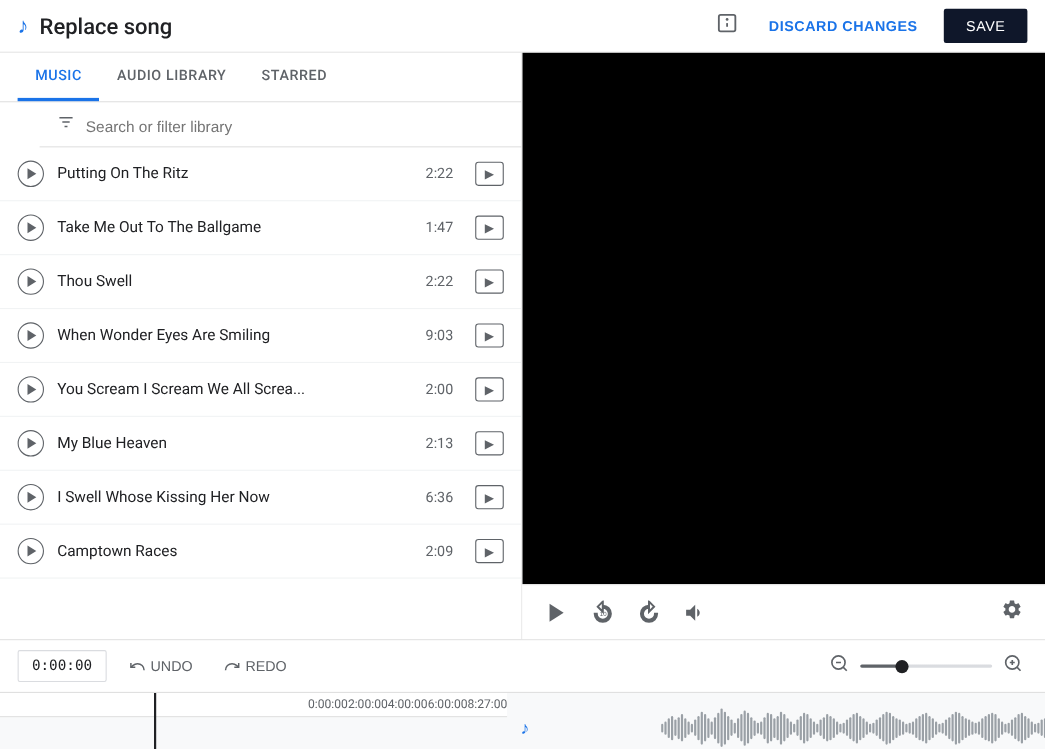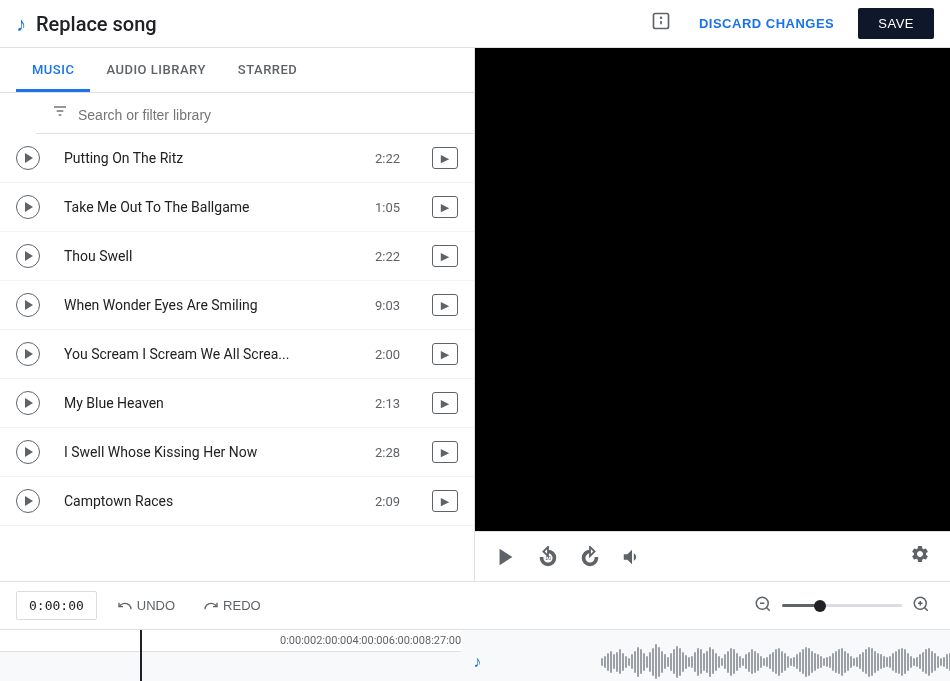--- a/index.html
+++ b/index.html
@@ -123,21 +123,21 @@
     
     .song-list {
       flex: 1;
       overflow-y: auto;
     }
     .song-item {
       display: flex;
       align-items: center;
       padding: 12px 16px;
       border-bottom: 1px solid #f1f3f4;
-      gap: 24px;
+      gap: 12px;
     }
     .play-btn-circle {
       width: 24px;
       height: 24px;
       border: 1.5px solid #5f6368;
       border-radius: 50%;
       display: flex;
       align-items: center;
       justify-content: center;
       cursor: pointer;
@@ -398,21 +398,21 @@
       <span class="song-duration">2:22</span>
       <div class="song-action-btn">
         <span class="arrow-right-icon">▶</span>
       </div>
     </div>
         <div class="song-item">
       <div class="play-btn-circle">
         <div class="play-triangle"></div>
       </div>
       <span class="song-name">Take Me Out To The Ballgame</span>
-      <span class="song-duration">1:05</span>
+      <span class="song-duration">1:47</span>
       <div class="song-action-btn">
         <span class="arrow-right-icon">▶</span>
       </div>
     </div>
         <div class="song-item">
       <div class="play-btn-circle">
         <div class="play-triangle"></div>
       </div>
       <span class="song-name">Thou Swell</span>
       <span class="song-duration">2:22</span>
@@ -448,21 +448,21 @@
       <span class="song-duration">2:13</span>
       <div class="song-action-btn">
         <span class="arrow-right-icon">▶</span>
       </div>
     </div>
         <div class="song-item">
       <div class="play-btn-circle">
         <div class="play-triangle"></div>
       </div>
       <span class="song-name">I Swell Whose Kissing Her Now</span>
-      <span class="song-duration">2:28</span>
+      <span class="song-duration">6:36</span>
       <div class="song-action-btn">
         <span class="arrow-right-icon">▶</span>
       </div>
     </div>
         <div class="song-item">
       <div class="play-btn-circle">
         <div class="play-triangle"></div>
       </div>
       <span class="song-name">Camptown Races</span>
       <span class="song-duration">2:09</span>

